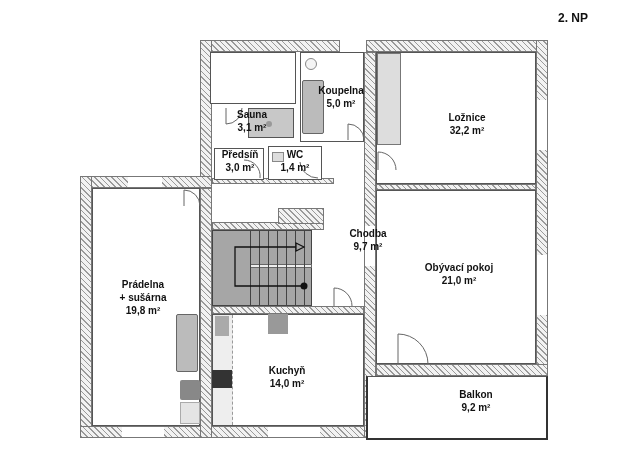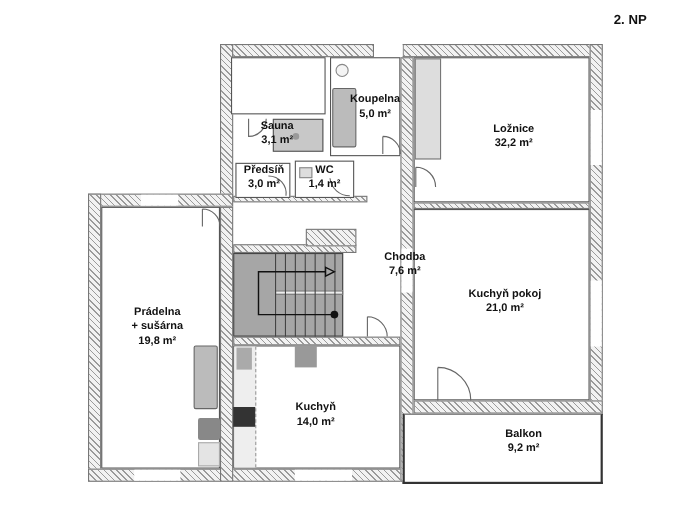--- a/index.html
+++ b/index.html
@@ -113,29 +113,29 @@
   <div class="label" style="left:240px;top:161px;">
     <div>Předsíň</div>
     <div>3,0 m²</div>
   </div>
   <div class="label" style="left:295px;top:161px;">
     <div>WC</div>
     <div>1,4 m²</div>
   </div>
   <div class="label" style="left:343px;top:240px;margin-left:25px;">
     <div>Chodba</div>
-    <div>7,6 m²</div>
+    <div>9,7 m²</div>
   </div>
   <div class="label" style="left:143px;top:297px;">
     <div>Prádelna</div>
     <div>+ sušárna</div>
     <div>19,8 m²</div>
   </div>
   <div class="label" style="left:459px;top:274px;">
-    <div>Kuchyň pokoj</div>
+    <div>Obývací pokoj</div>
     <div>21,0 m²</div>
   </div>
   <div class="label" style="left:287px;top:377px;">
     <div>Kuchyň</div>
     <div>14,0 m²</div>
   </div>
   <div class="label" style="left:476px;top:401px;">
     <div>Balkon</div>
     <div>9,2 m²</div>
   </div>

